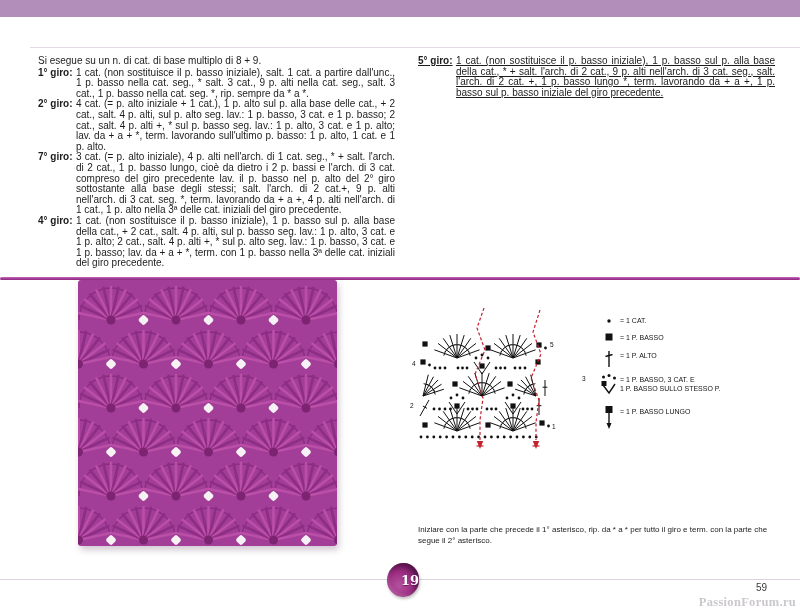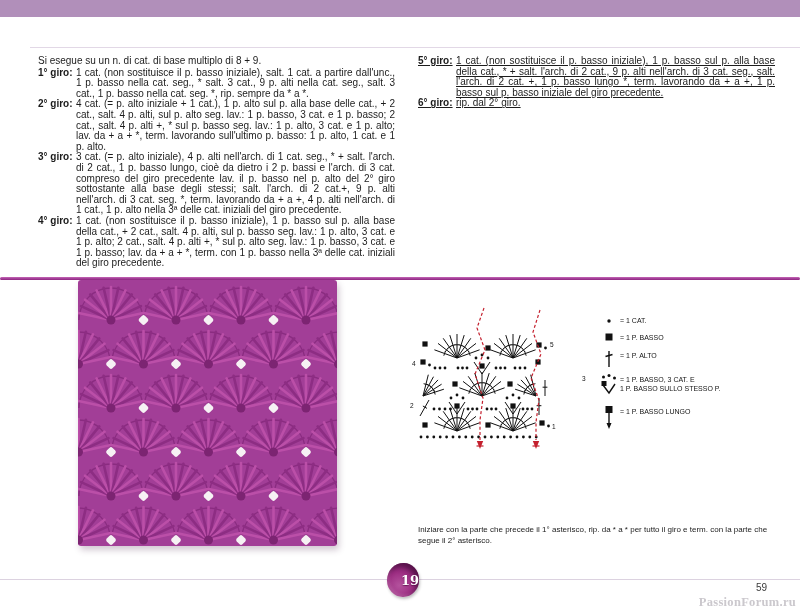--- a/index.html
+++ b/index.html
@@ -60,37 +60,33 @@
     <p class="intro">Si esegue su un n. di cat. di base multiplo di 8 + 9.</p>
     <div class="para">
       <span class="glabel">1° giro:</span>
       <span class="gtext">1 cat. (non sostituisce il p. basso iniziale), salt. 1 cat. a partire dall'unc., 1 p. basso nella cat. seg., * salt. 3 cat., 9 p. alti nella cat. seg., salt. 3 cat., 1 p. basso nella cat. seg. *, rip. sempre da * a *.</span>
     </div>
     <div class="para">
       <span class="glabel">2° giro:</span>
       <span class="gtext">4 cat. (= p. alto iniziale + 1 cat.), 1 p. alto sul p. alla base delle cat., + 2 cat., salt. 4 p. alti, sul p. alto seg. lav.: 1 p. basso, 3 cat. e 1 p. basso; 2 cat., salt. 4 p. alti +, * sul p. basso seg. lav.: 1 p. alto, 3 cat. e 1 p. alto; lav. da + a + *, term. lavorando sull'ultimo p. basso: 1 p. alto, 1 cat. e 1 p. alto.</span>
     </div>
     <div class="para">
-      <span class="glabel">3° giro:</span>
+      <span class="glabel">7° giro:</span>
       <span class="gtext">3 cat. (= p. alto iniziale), 4 p. alti nell'arch. di 1 cat. seg., * + salt. l'arch. di 2 cat., 1 p. basso lungo, cioè da dietro i 2 p. bassi e l'arch. di 3 cat. compreso del giro precedente lav. il p. basso nel p. alto del 2° giro sottostante alla base degli stessi; salt. l'arch. di 2 cat.+, 9 p. alti nell'arch. di 3 cat. seg. *, term. lavorando da + a +, 4 p. alti nell'arch. di 1 cat., 1 p. alto nella 3ª delle cat. iniziali del giro precedente.</span>
     </div>
     <div class="para">
       <span class="glabel">4° giro:</span>
       <span class="gtext">1 cat. (non sostituisce il p. basso iniziale), 1 p. basso sul p. alla base della cat., + 2 cat., salt. 4 p. alti, sul p. basso seg. lav.: 1 p. alto, 3 cat. e 1 p. alto; 2 cat., salt. 4 p. alti +, * sul p. alto seg. lav.: 1 p. basso, 3 cat. e 1 p. basso; lav. da + a + *, term. con 1 p. basso nella 3ª delle cat. iniziali del giro precedente.</span>
     </div>
   </div>
 
   <div class="col col-right">
     <div class="para">
       <span class="glabel">5° giro:</span>
       <span class="gtext">1 cat. (non sostituisce il p. basso iniziale), 1 p. basso sul p. alla base della cat., * + salt. l'arch. di 2 cat., 9 p. alti nell'arch. di 3 cat. seg., salt. l'arch. di 2 cat. +, 1 p. basso lungo *, term. lavorando da + a +, 1 p. basso sul p. basso iniziale del giro precedente.</span>
-    </div>
-    <div class="para">
-      <span class="glabel">6° giro:</span>
-      <span class="gtext">rip. dal 2° giro.</span>
     </div>
   </div>
 
   <div class="yarn-strand"></div>
 
   <div class="swatch">
     <svg id="swatch-svg" width="259" height="266" viewBox="0 0 259 266" xmlns="http://www.w3.org/2000/svg">
         <rect width="259" height="266" fill="#a23e97"></rect>
         <path d="M -64 40 A 32 32 0 0 1 0 40" fill="none" stroke="#8a2c80" stroke-width="1.3"></path>
         <line x1="-32" y1="40" x2="-64.3" y2="33.1" stroke="#bb4fa8" stroke-width="2.6" stroke-linecap="round"></line>

